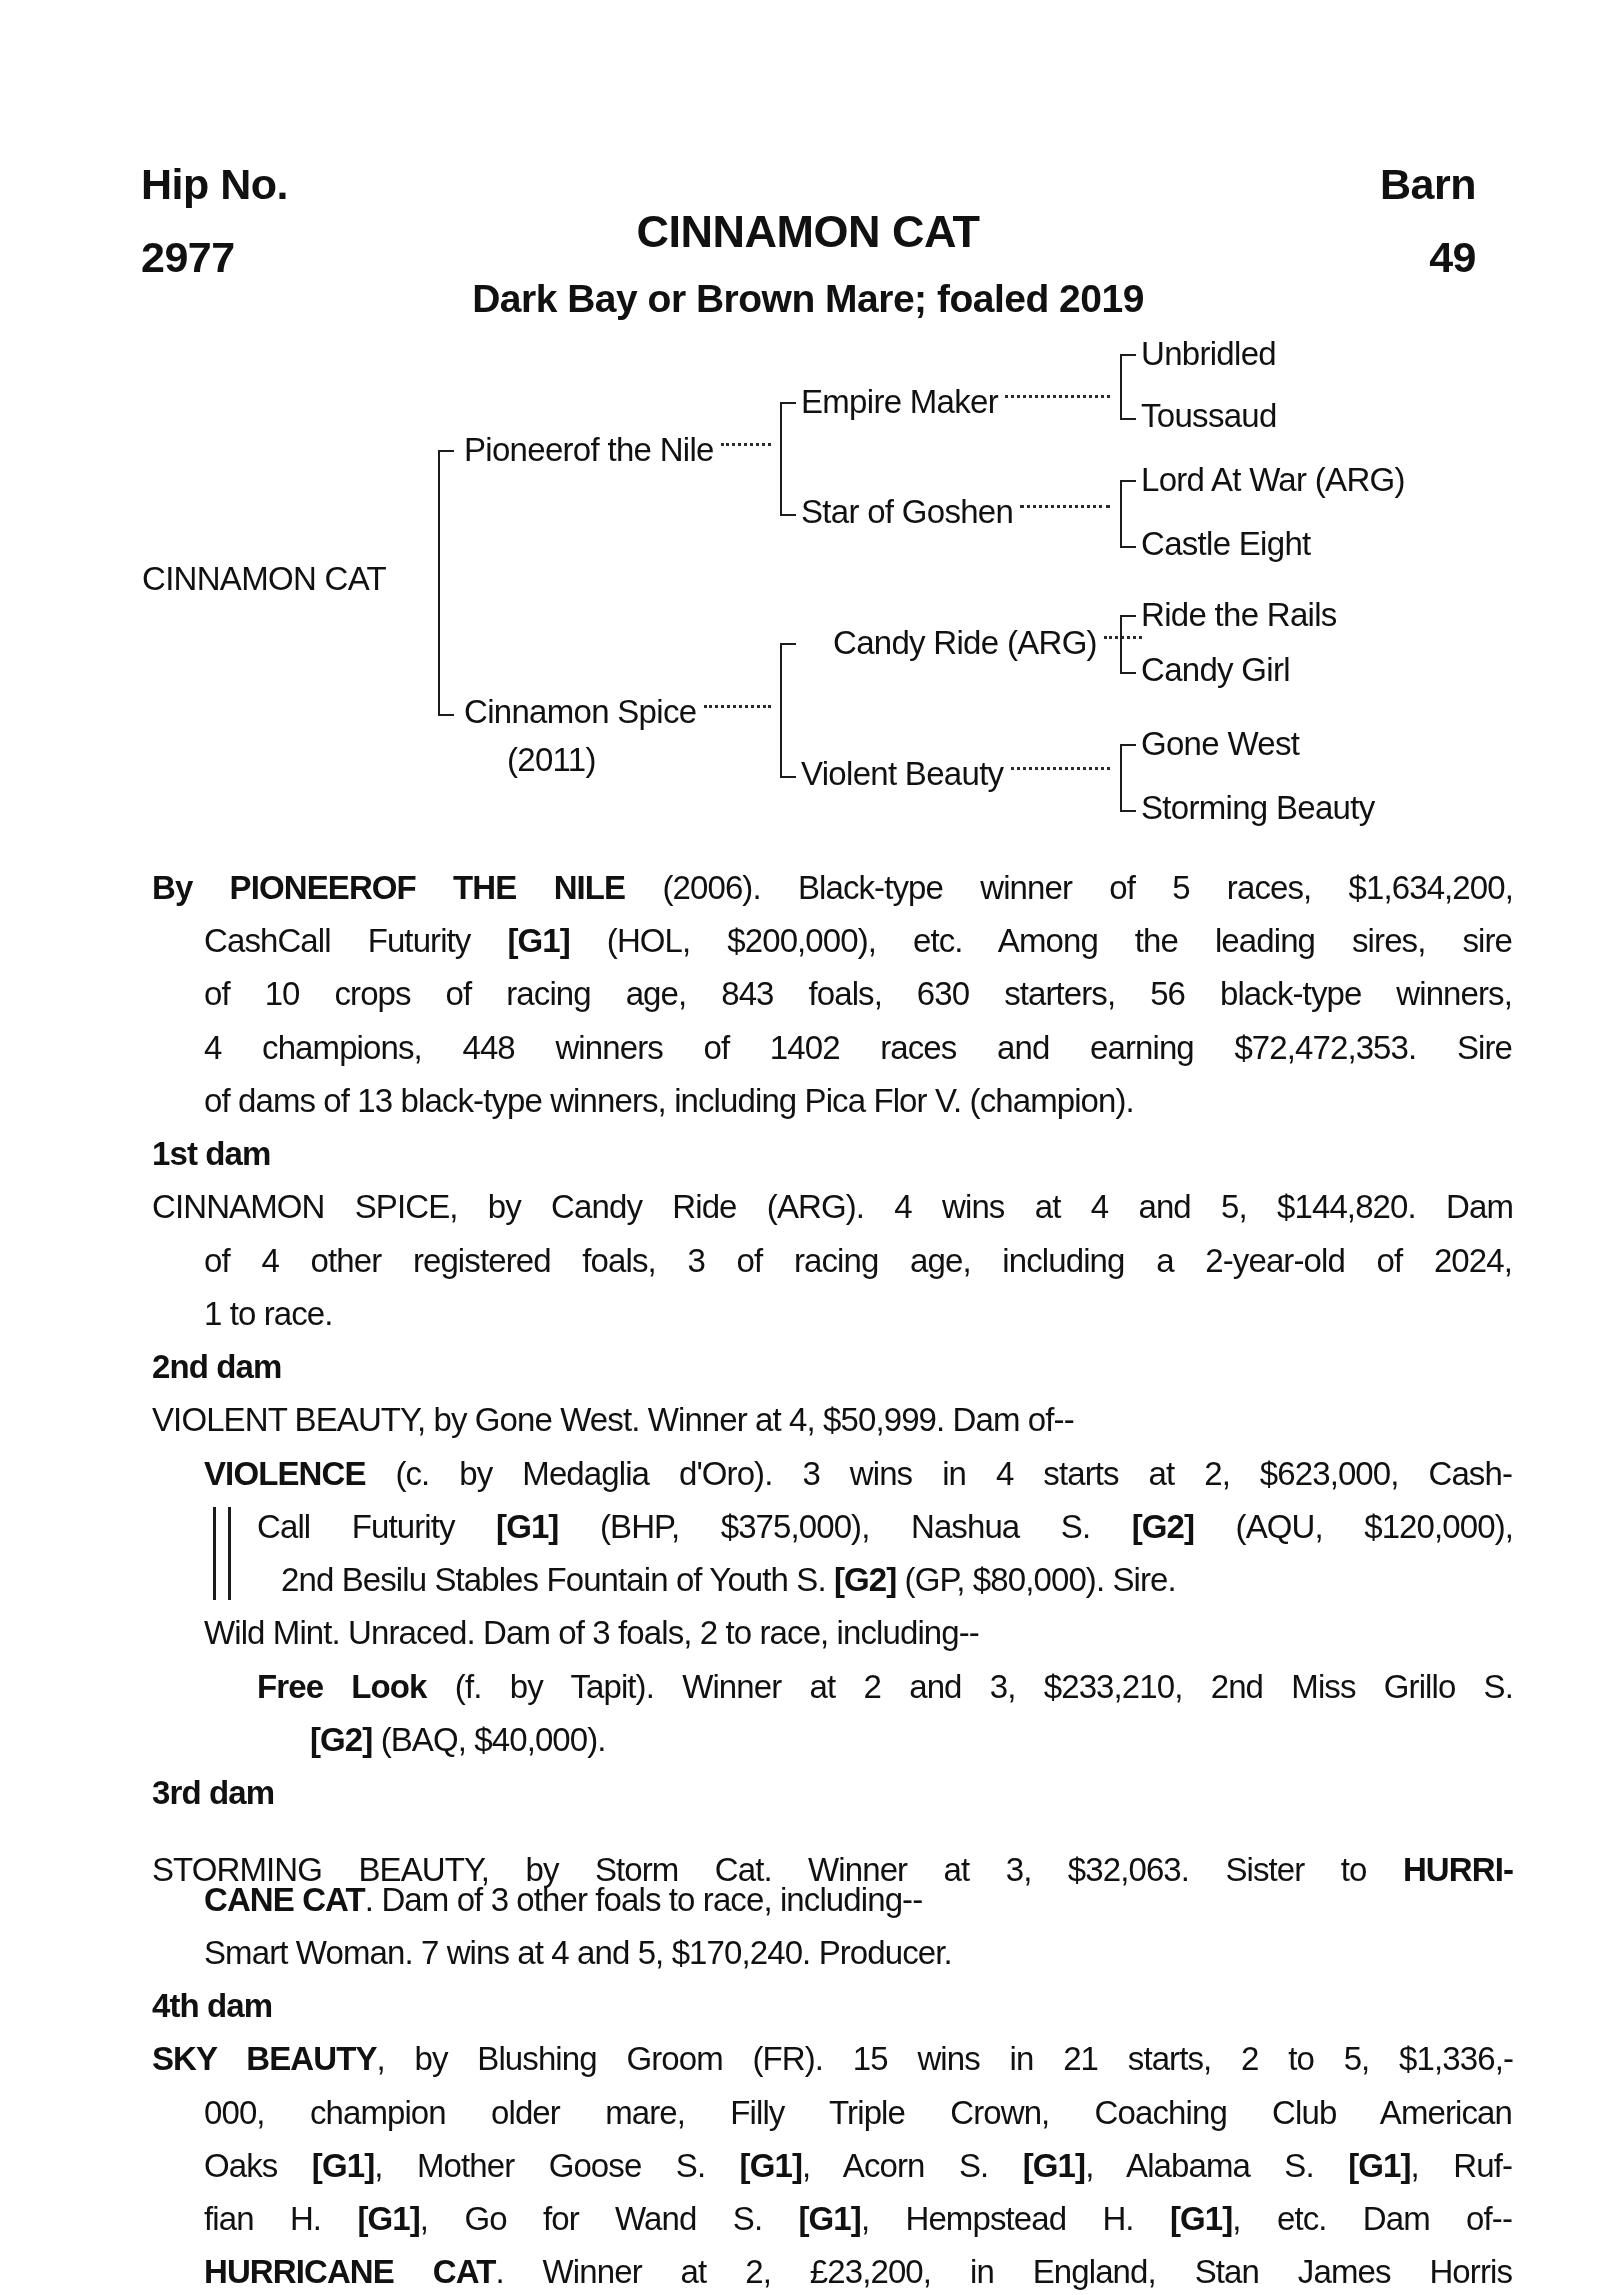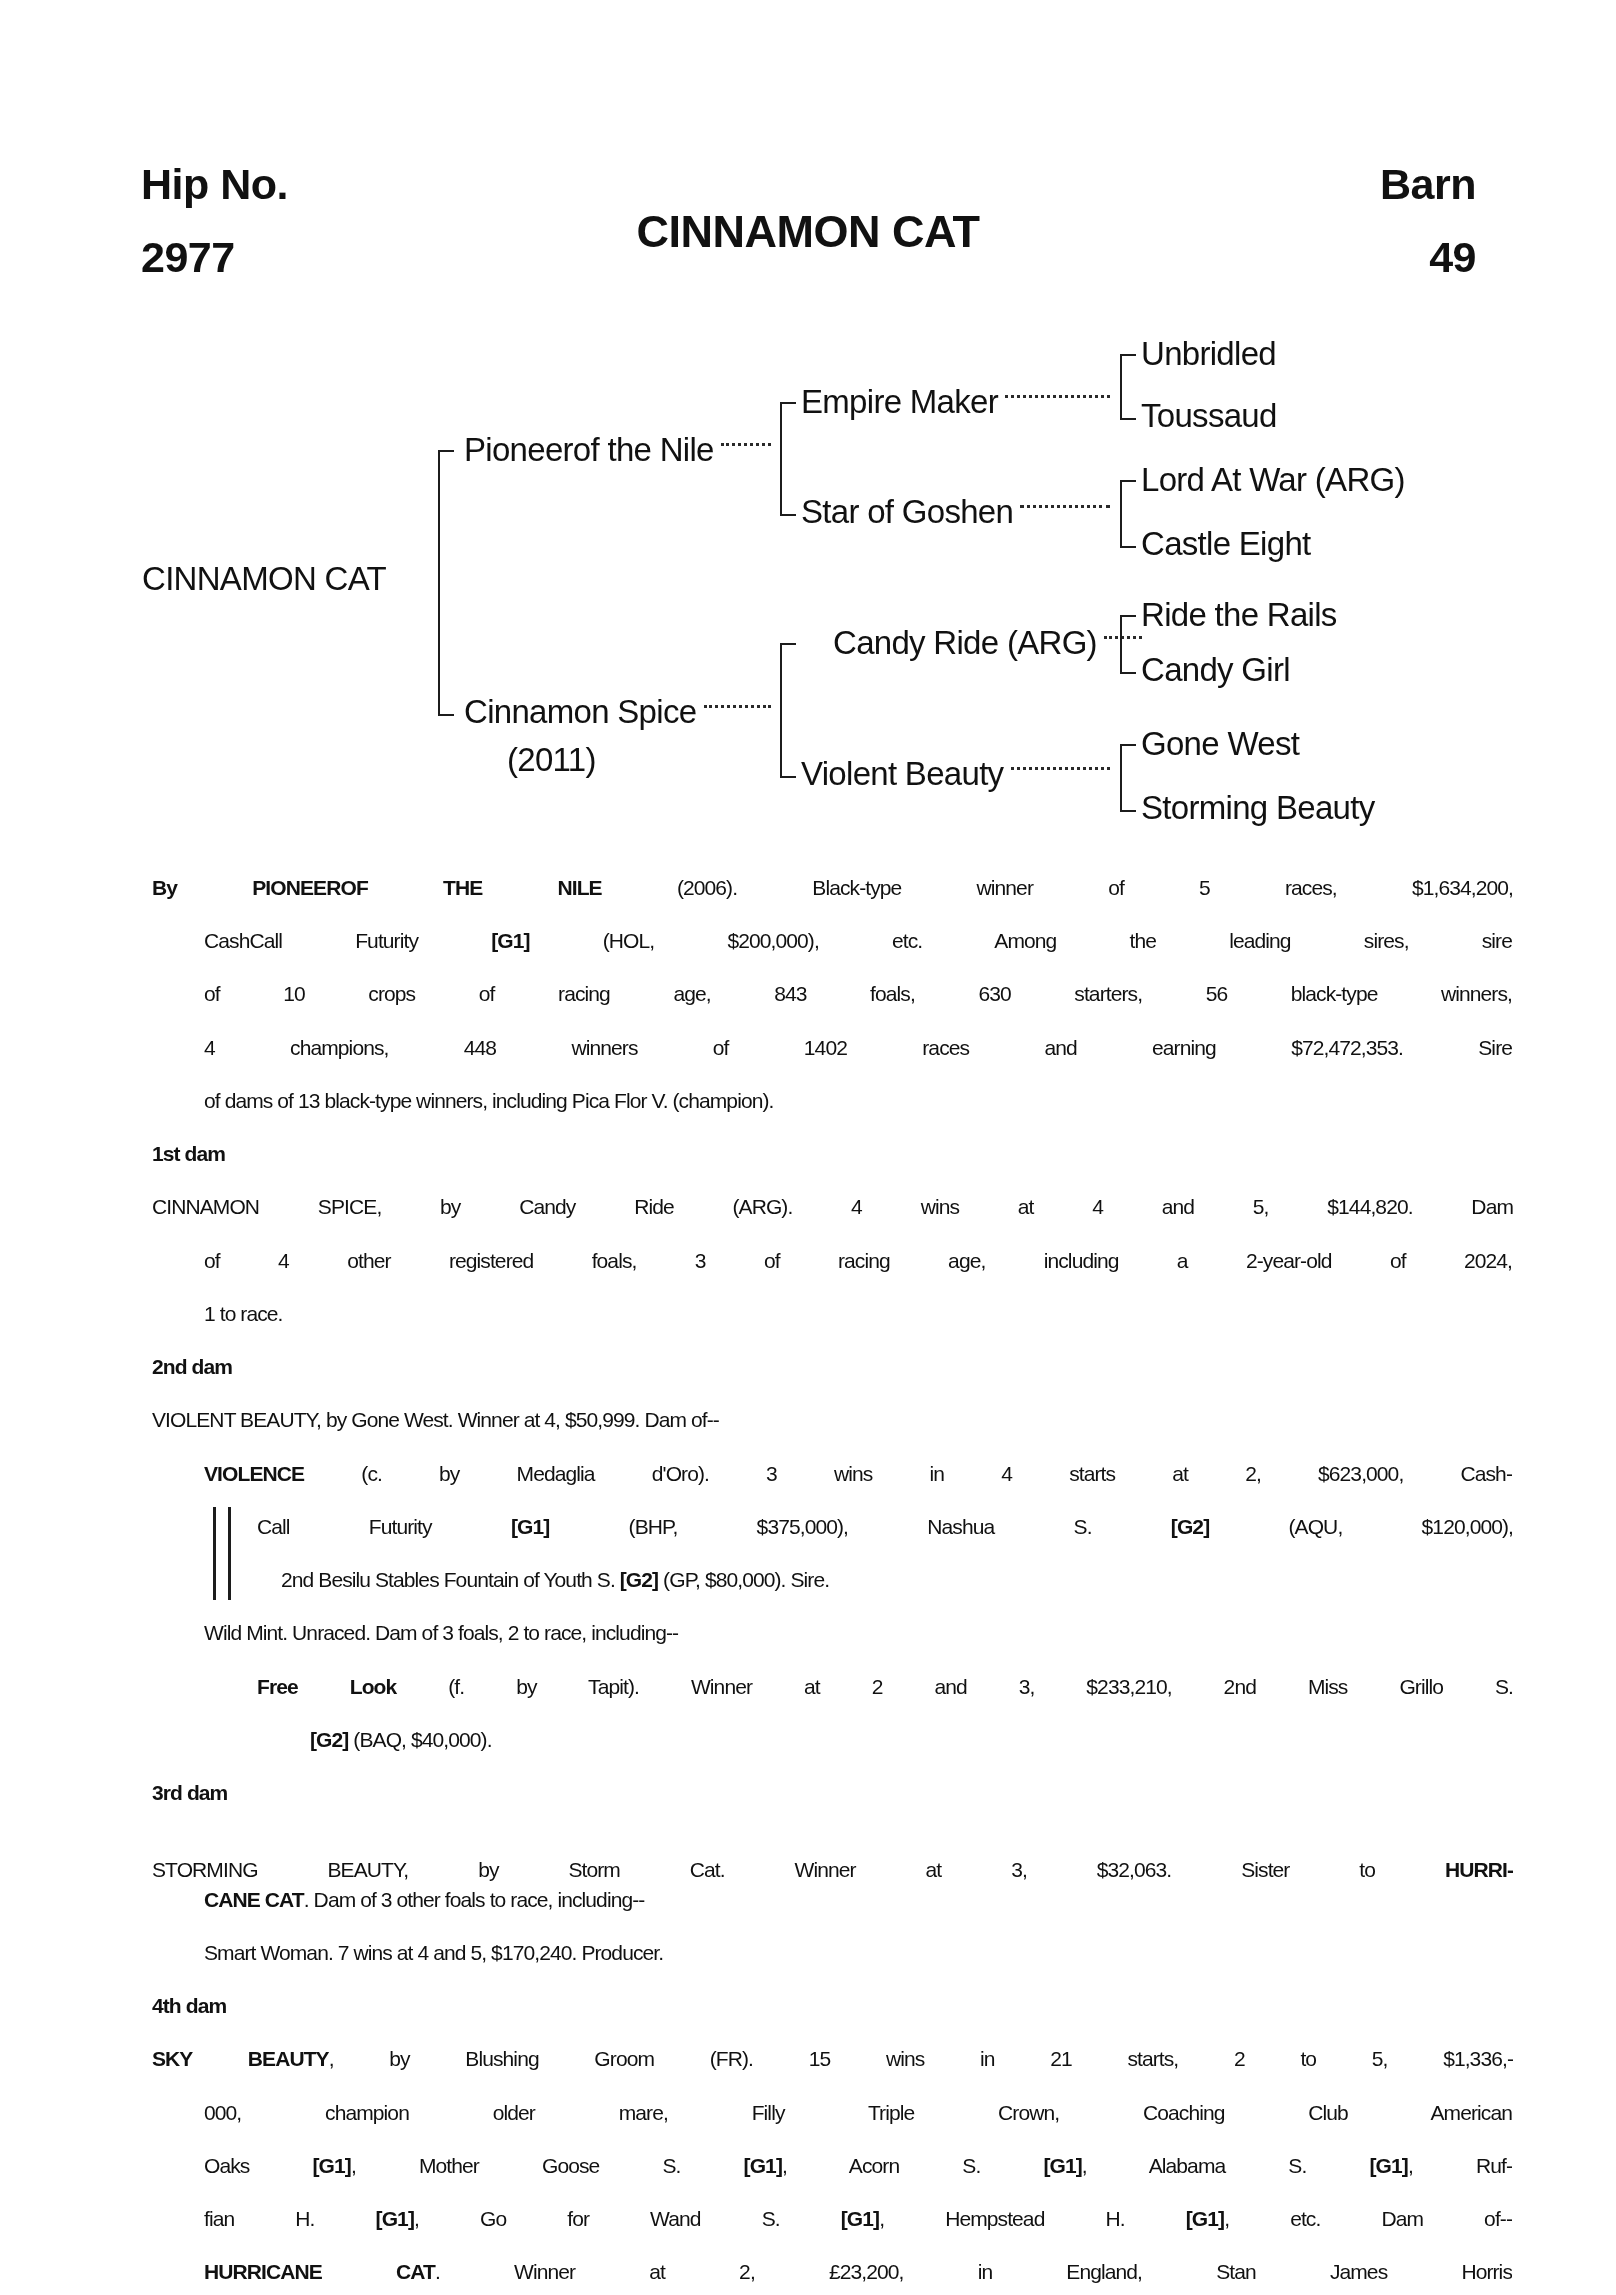--- a/index.html
+++ b/index.html
@@ -15,34 +15,35 @@
   .barn-num{top:233px;left:1198px;width:278px;text-align:right;font-size:43px;font-weight:bold;letter-spacing:-0.5px;}
   .horse-title{top:206px;left:0;width:1616px;text-align:center;font-size:45px;font-weight:bold;letter-spacing:-0.5px;}
   .horse-desc{top:277px;left:0;width:1616px;text-align:center;font-size:39px;font-weight:bold;letter-spacing:-0.5px;}
   
   .ped-name{position:absolute;display:flex;align-items:center;height:48px;
             font-size:33px;letter-spacing:-0.7px;white-space:nowrap;}
   .ped-name .leader{flex:1;min-width:23px;border-bottom:3.2px dotted #2a2a2a;margin:0 4.6px 12px 7.3px;}
   .bracket{position:absolute;width:13.8px;border-left:2.3px solid #1c1c1c;
            border-top:2.3px solid #1c1c1c;border-bottom:2.3px solid #1c1c1c;}
   
-  .bline{position:absolute;height:53px;line-height:53px;font-size:21px;letter-spacing:-0.9px;
+  .bline{position:absolute;height:53px;line-height:53px;font-size:33px;letter-spacing:-0.9px;
          overflow:hidden;white-space:nowrap;}
   .bline.just{white-space:normal;text-align:justify;text-align-last:justify;}
   .mrule{position:absolute;width:2.8px;background:#1c1c1c;}
 </style>
 </head>
 <body>
 
 <div class="page">
   <div class="abs hip-label">Hip No.</div>
   <div class="abs hip-num">2977</div>
   <div class="abs barn-label">Barn</div>
   <div class="abs barn-num">49</div>
   <div class="abs horse-title">CINNAMON CAT</div>
+  <div class="abs horse-desc">Dark Bay or Brown Mare; foaled 2019</div>
 
   <div id="pedigree">
       <div class="ped-name" style="left: 142px; top: 555px;">
         <span>CINNAMON CAT</span>
       </div>
       <div class="ped-name" style="left: 464px; top: 426px; width: 312px;">
         <span>Pioneerof the Nile</span>
         <span class="leader"></span>
       </div>
       <div class="ped-name" style="left: 464px; top: 688px; width: 312px;">

